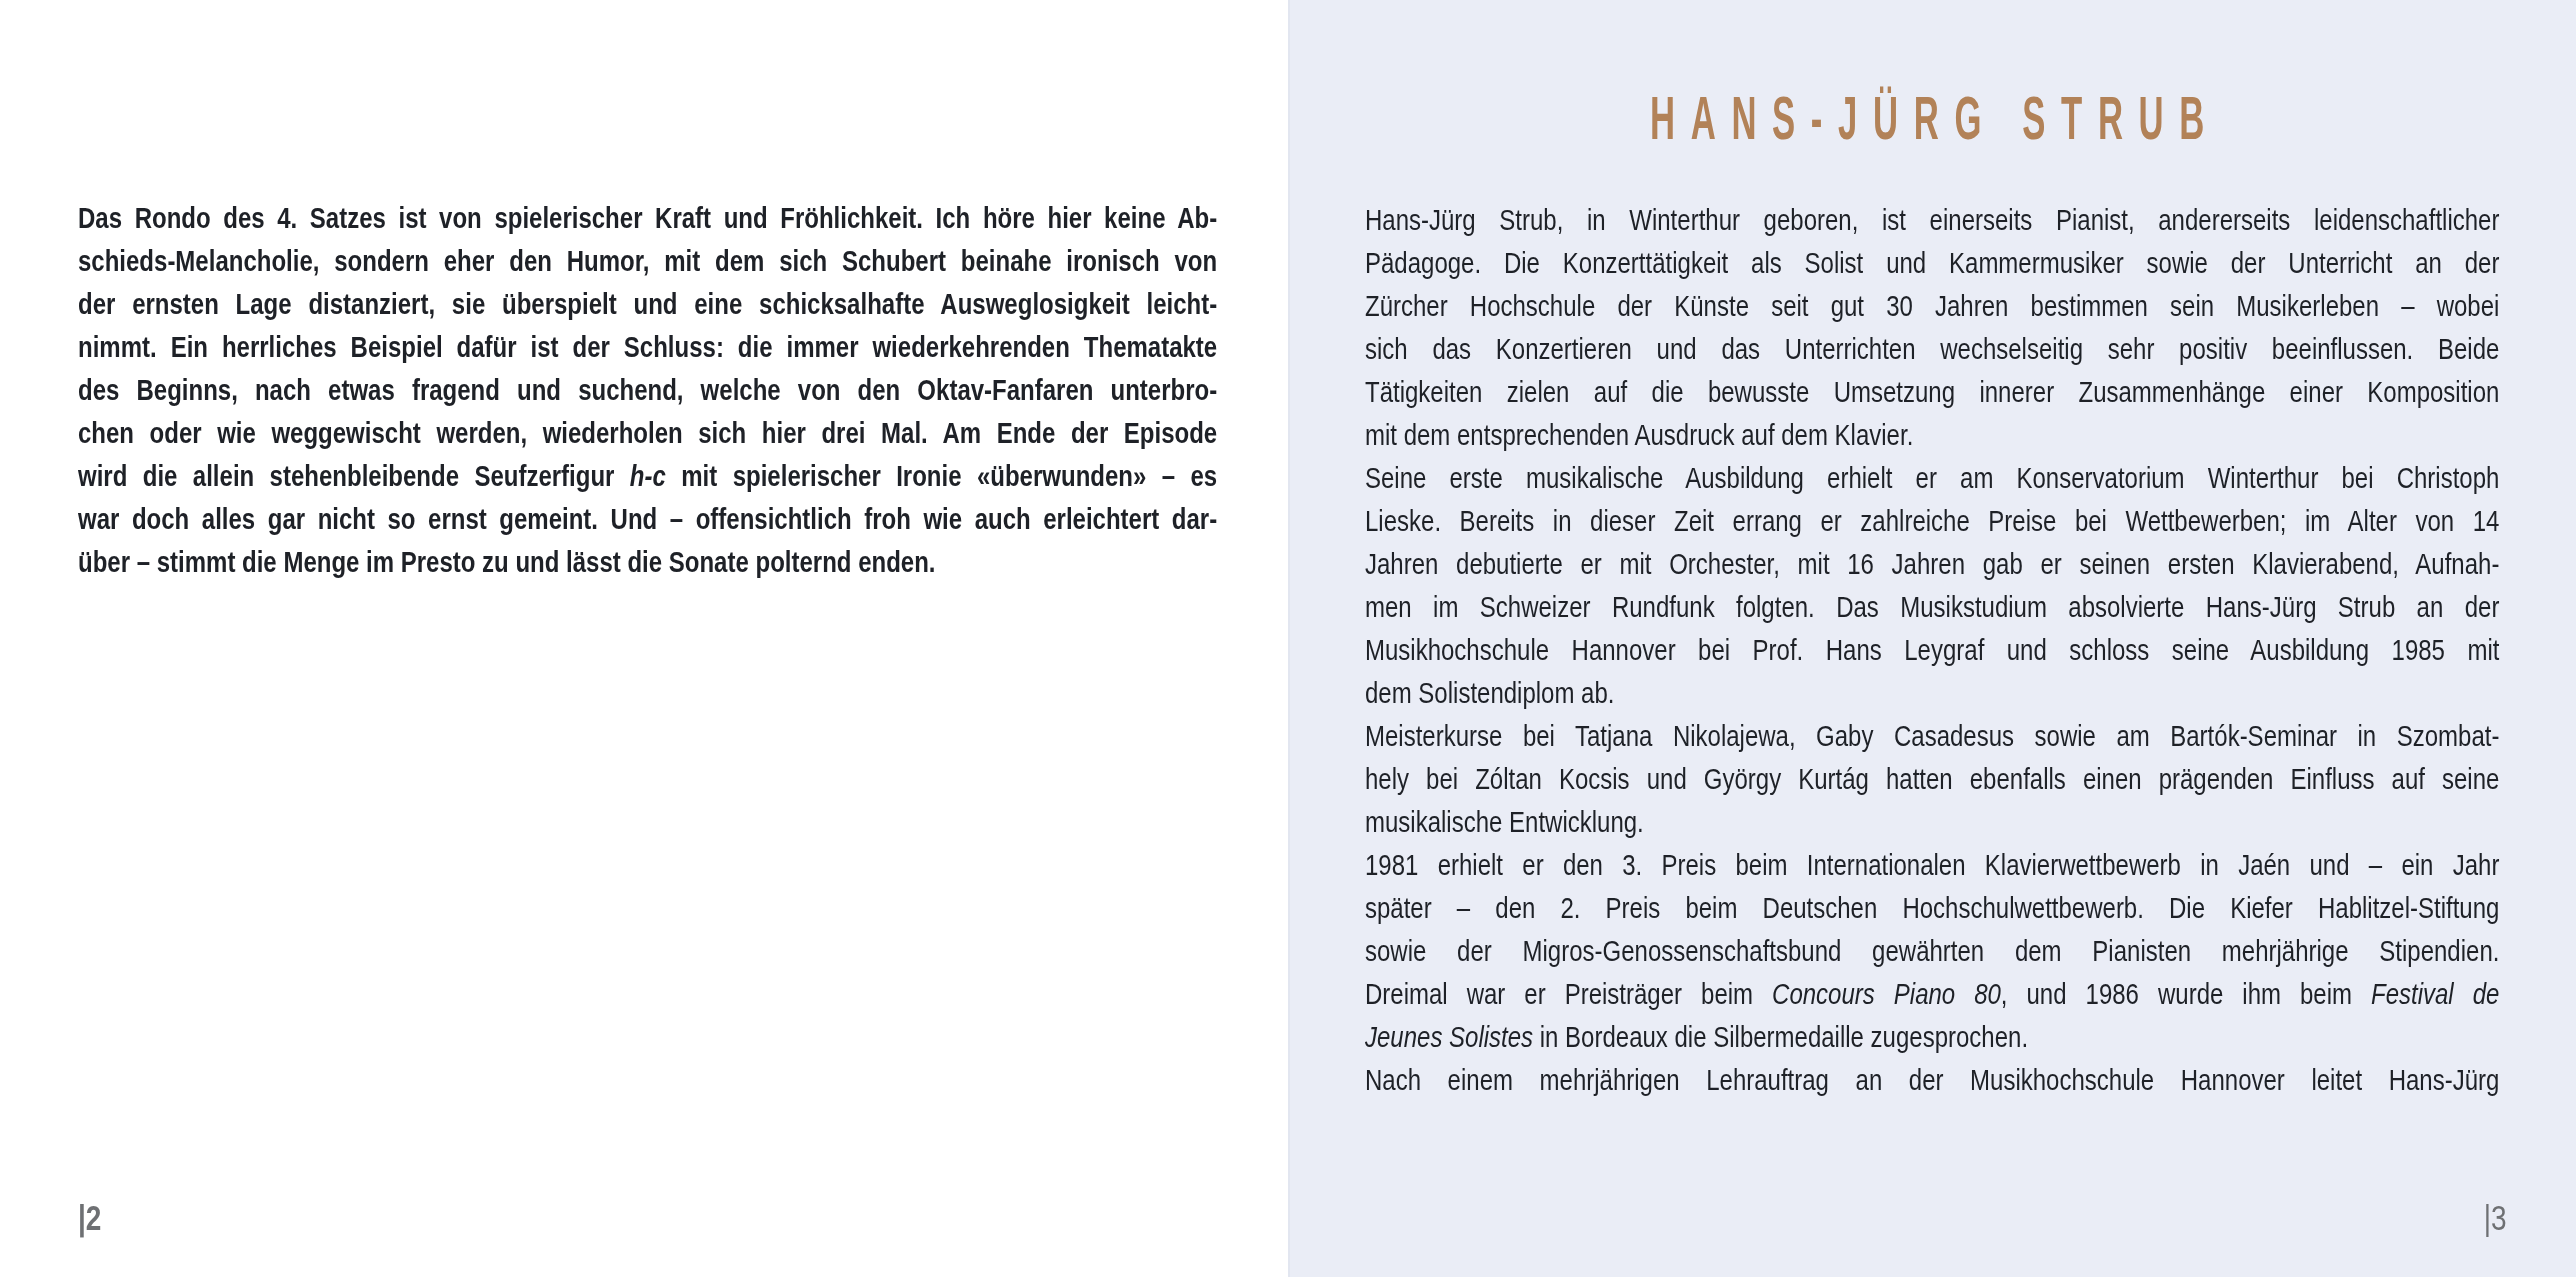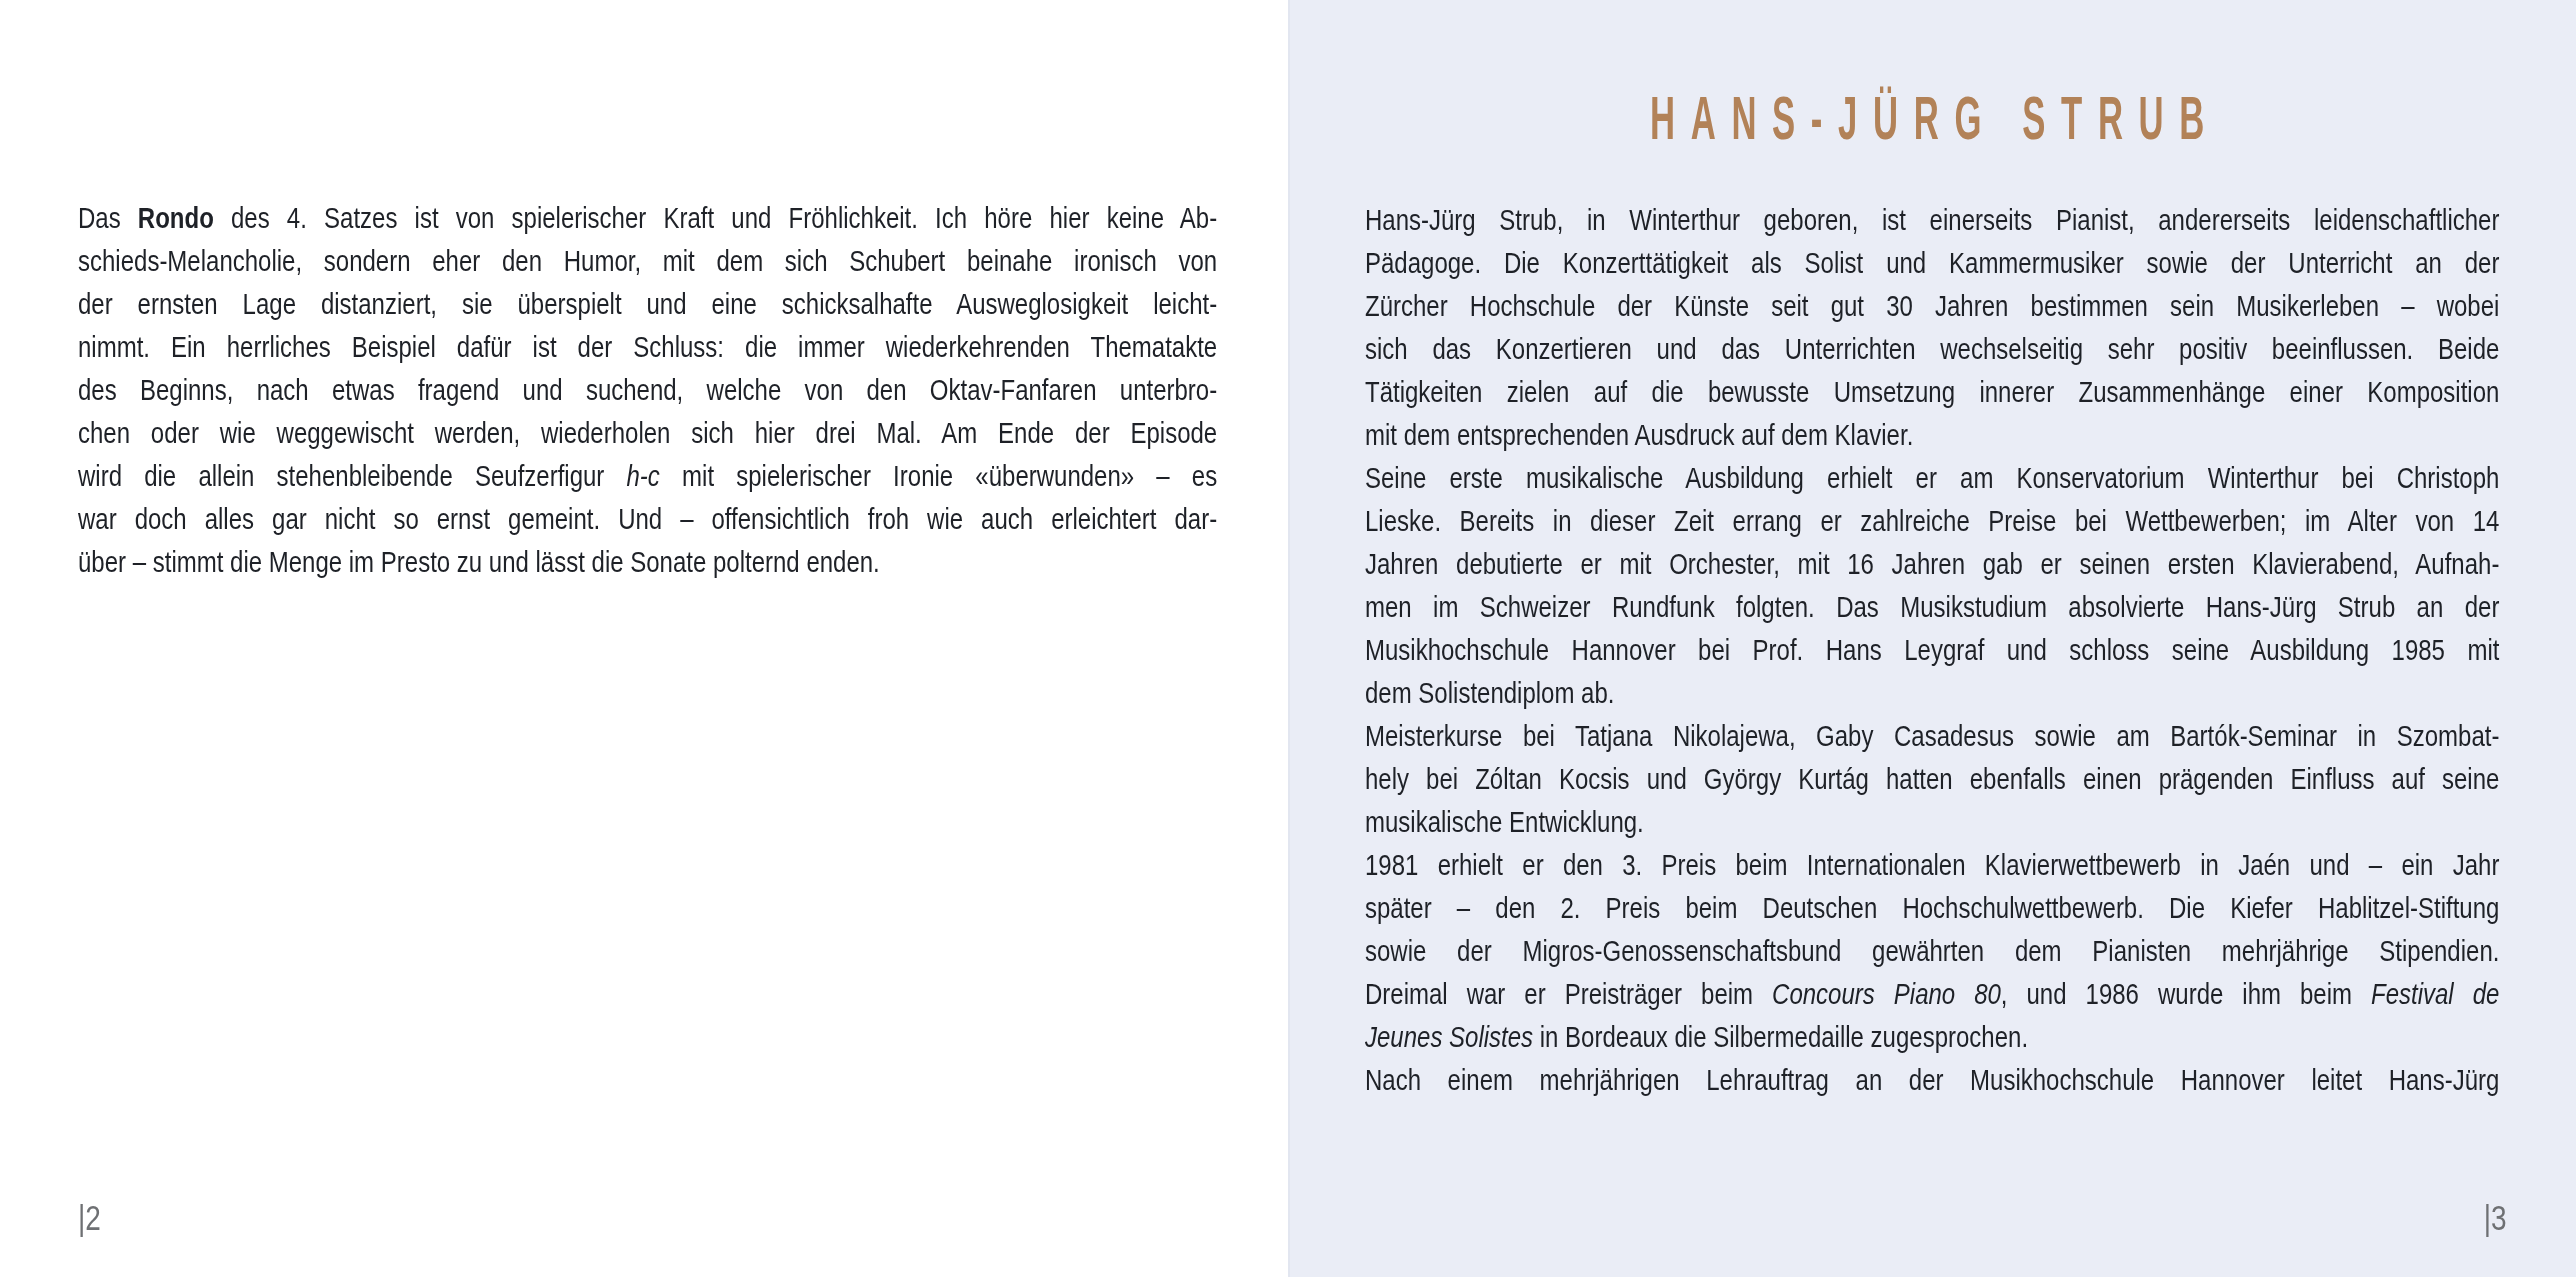--- a/index.html
+++ b/index.html
@@ -14,21 +14,21 @@
     height: 1277px;
     overflow: hidden;
     background: #ffffff;
   }
   .page {
     position: absolute;
     top: 0;
     height: 1277px;
     padding-left: 6px;
   }
-  .page.left  { left: 0;      width: 1288px; background: #ffffff; }
+  .page.left  { left: 0;      width: 1288px; background: #ffffff; font-weight: bold; }
   .page.right { left: 1288px; width: 1288px; background: var(--right-bg, #eaedf6); }
   .page.right::before {
     content: "";
     position: absolute;
     left: 0; top: 0;
     width: 1.8px; height: 100%;
     background: #e2e6f0;
   }
 
   

